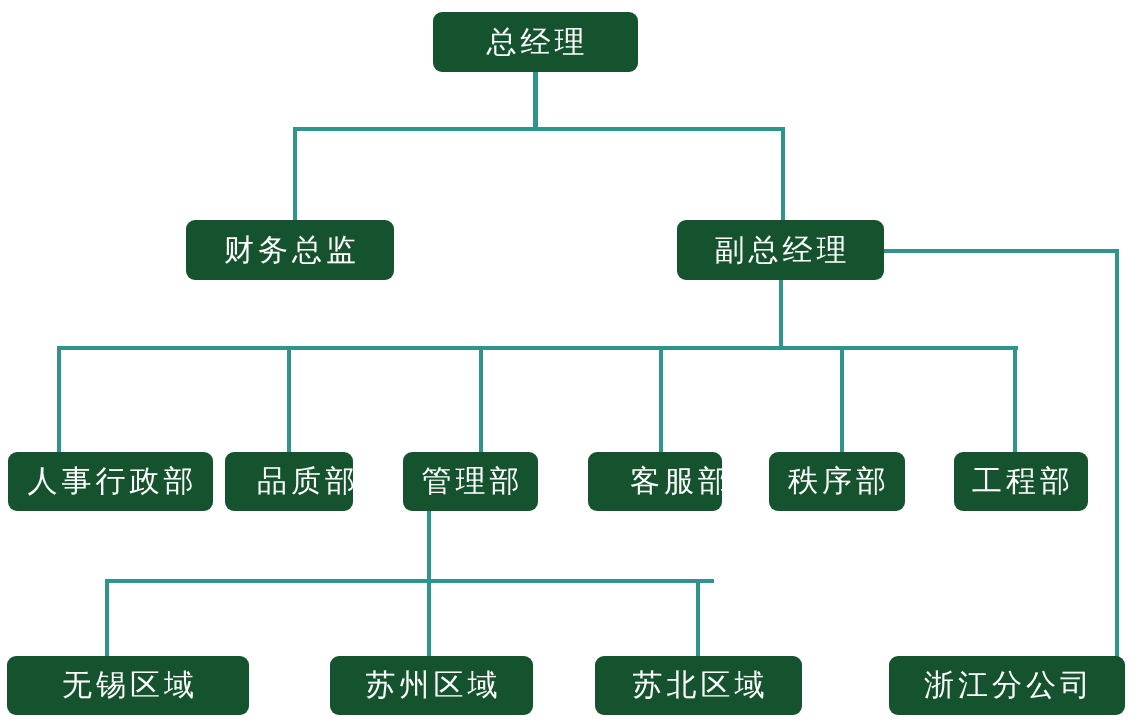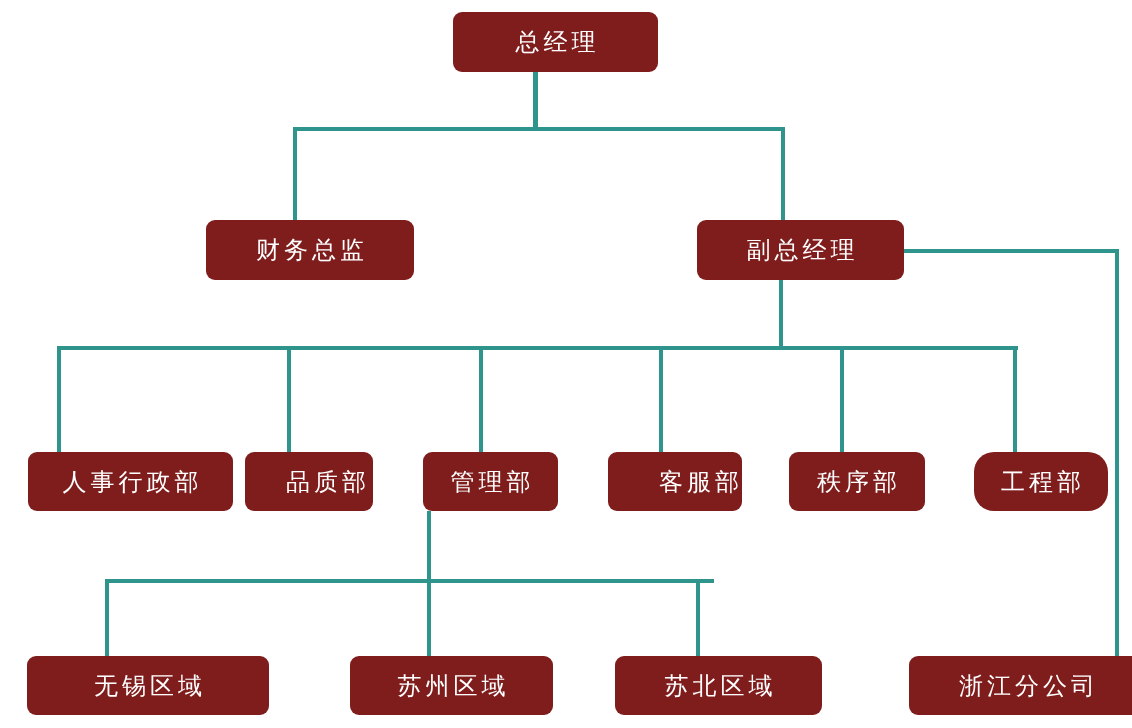--- a/index.html
+++ b/index.html
@@ -10,32 +10,31 @@
   #stage {
     position: relative;
     width: 1132px;
     height: 728px;
     background: #ffffff;
     overflow: hidden;
     font-family: "Liberation Sans", "DejaVu Sans", sans-serif;
   }
   .node {
     position: absolute;
-    background: #7f1d1d;
+    background: #14532d;
     color: #ffffff;
     border-radius: 9px;
     display: flex;
     align-items: center;
     justify-content: center;
-    font-size: 24px;
+    font-size: 30px;
     letter-spacing: 4px;
     text-indent: 4px; 
     box-sizing: border-box;
     white-space: nowrap;
-    margin-left: 20px;
   }
   .line {
     position: absolute;
     background: #2e948c;
   }
 </style>
 </head>
 <body>
 
 <div id="stage">
@@ -80,21 +79,21 @@
   <div class="node" style="left:8px; top:452px; width:205px; height:59px;">人事行政部</div>
 
   <div class="node" style="left:225px; top:452px; width:128px; height:59px;padding-left:34px;">品质部</div>
 
   <div class="node" style="left:403px; top:452px; width:135px; height:59px;">管理部</div>
 
   <div class="node" style="left:588px; top:452px; width:134px; height:59px;padding-left:48px;">客服部</div>
 
   <div class="node" style="left:769px; top:452px; width:136px; height:59px;">秩序部</div>
 
-  <div class="node" style="left:954px; top:452px; width:134px; height:59px;border-radius:20px;">工程部</div>
+  <div class="node" style="left:954px; top:452px; width:134px; height:59px;">工程部</div>
 
   <div class="node" style="left:7px; top:656px; width:242px; height:59px;">无锡区域</div>
 
   <div class="node" style="left:330px; top:656px; width:203px; height:59px;">苏州区域</div>
 
   <div class="node" style="left:595px; top:656px; width:207px; height:59px;">苏北区域</div>
 
   <div class="node" style="left:889px; top:656px; width:236px; height:59px;">浙江分公司</div>
 
 </div>

